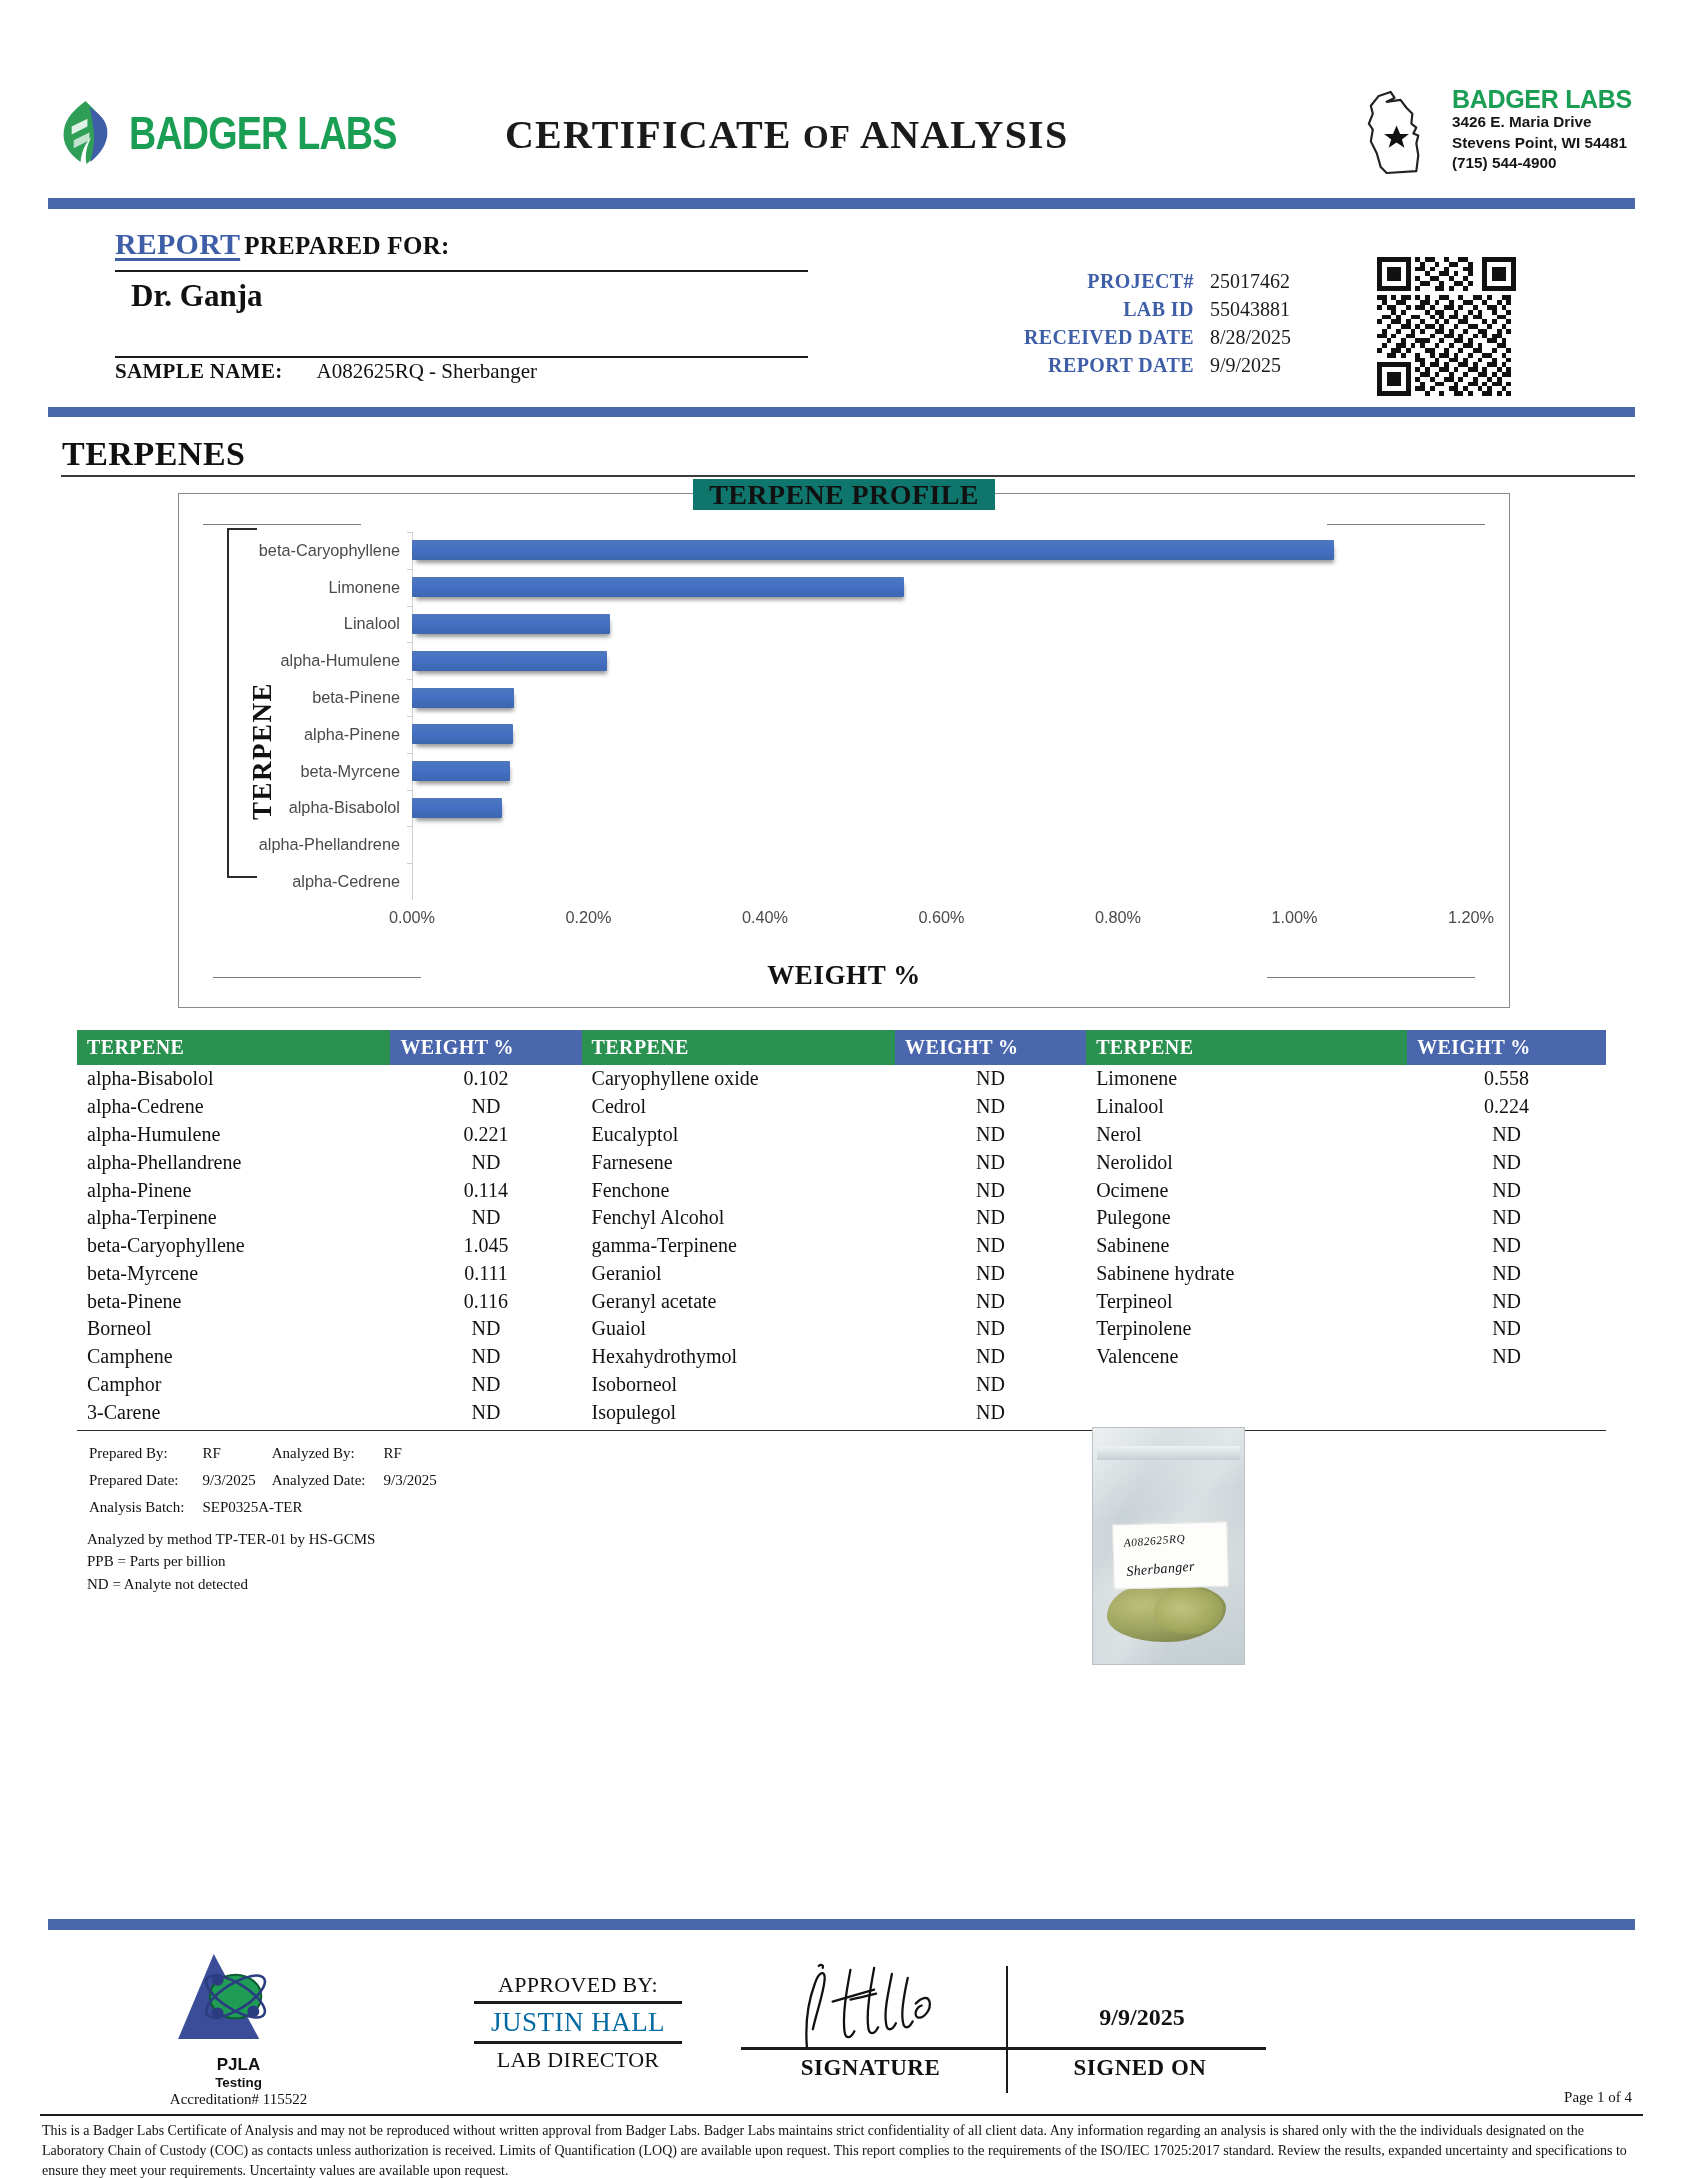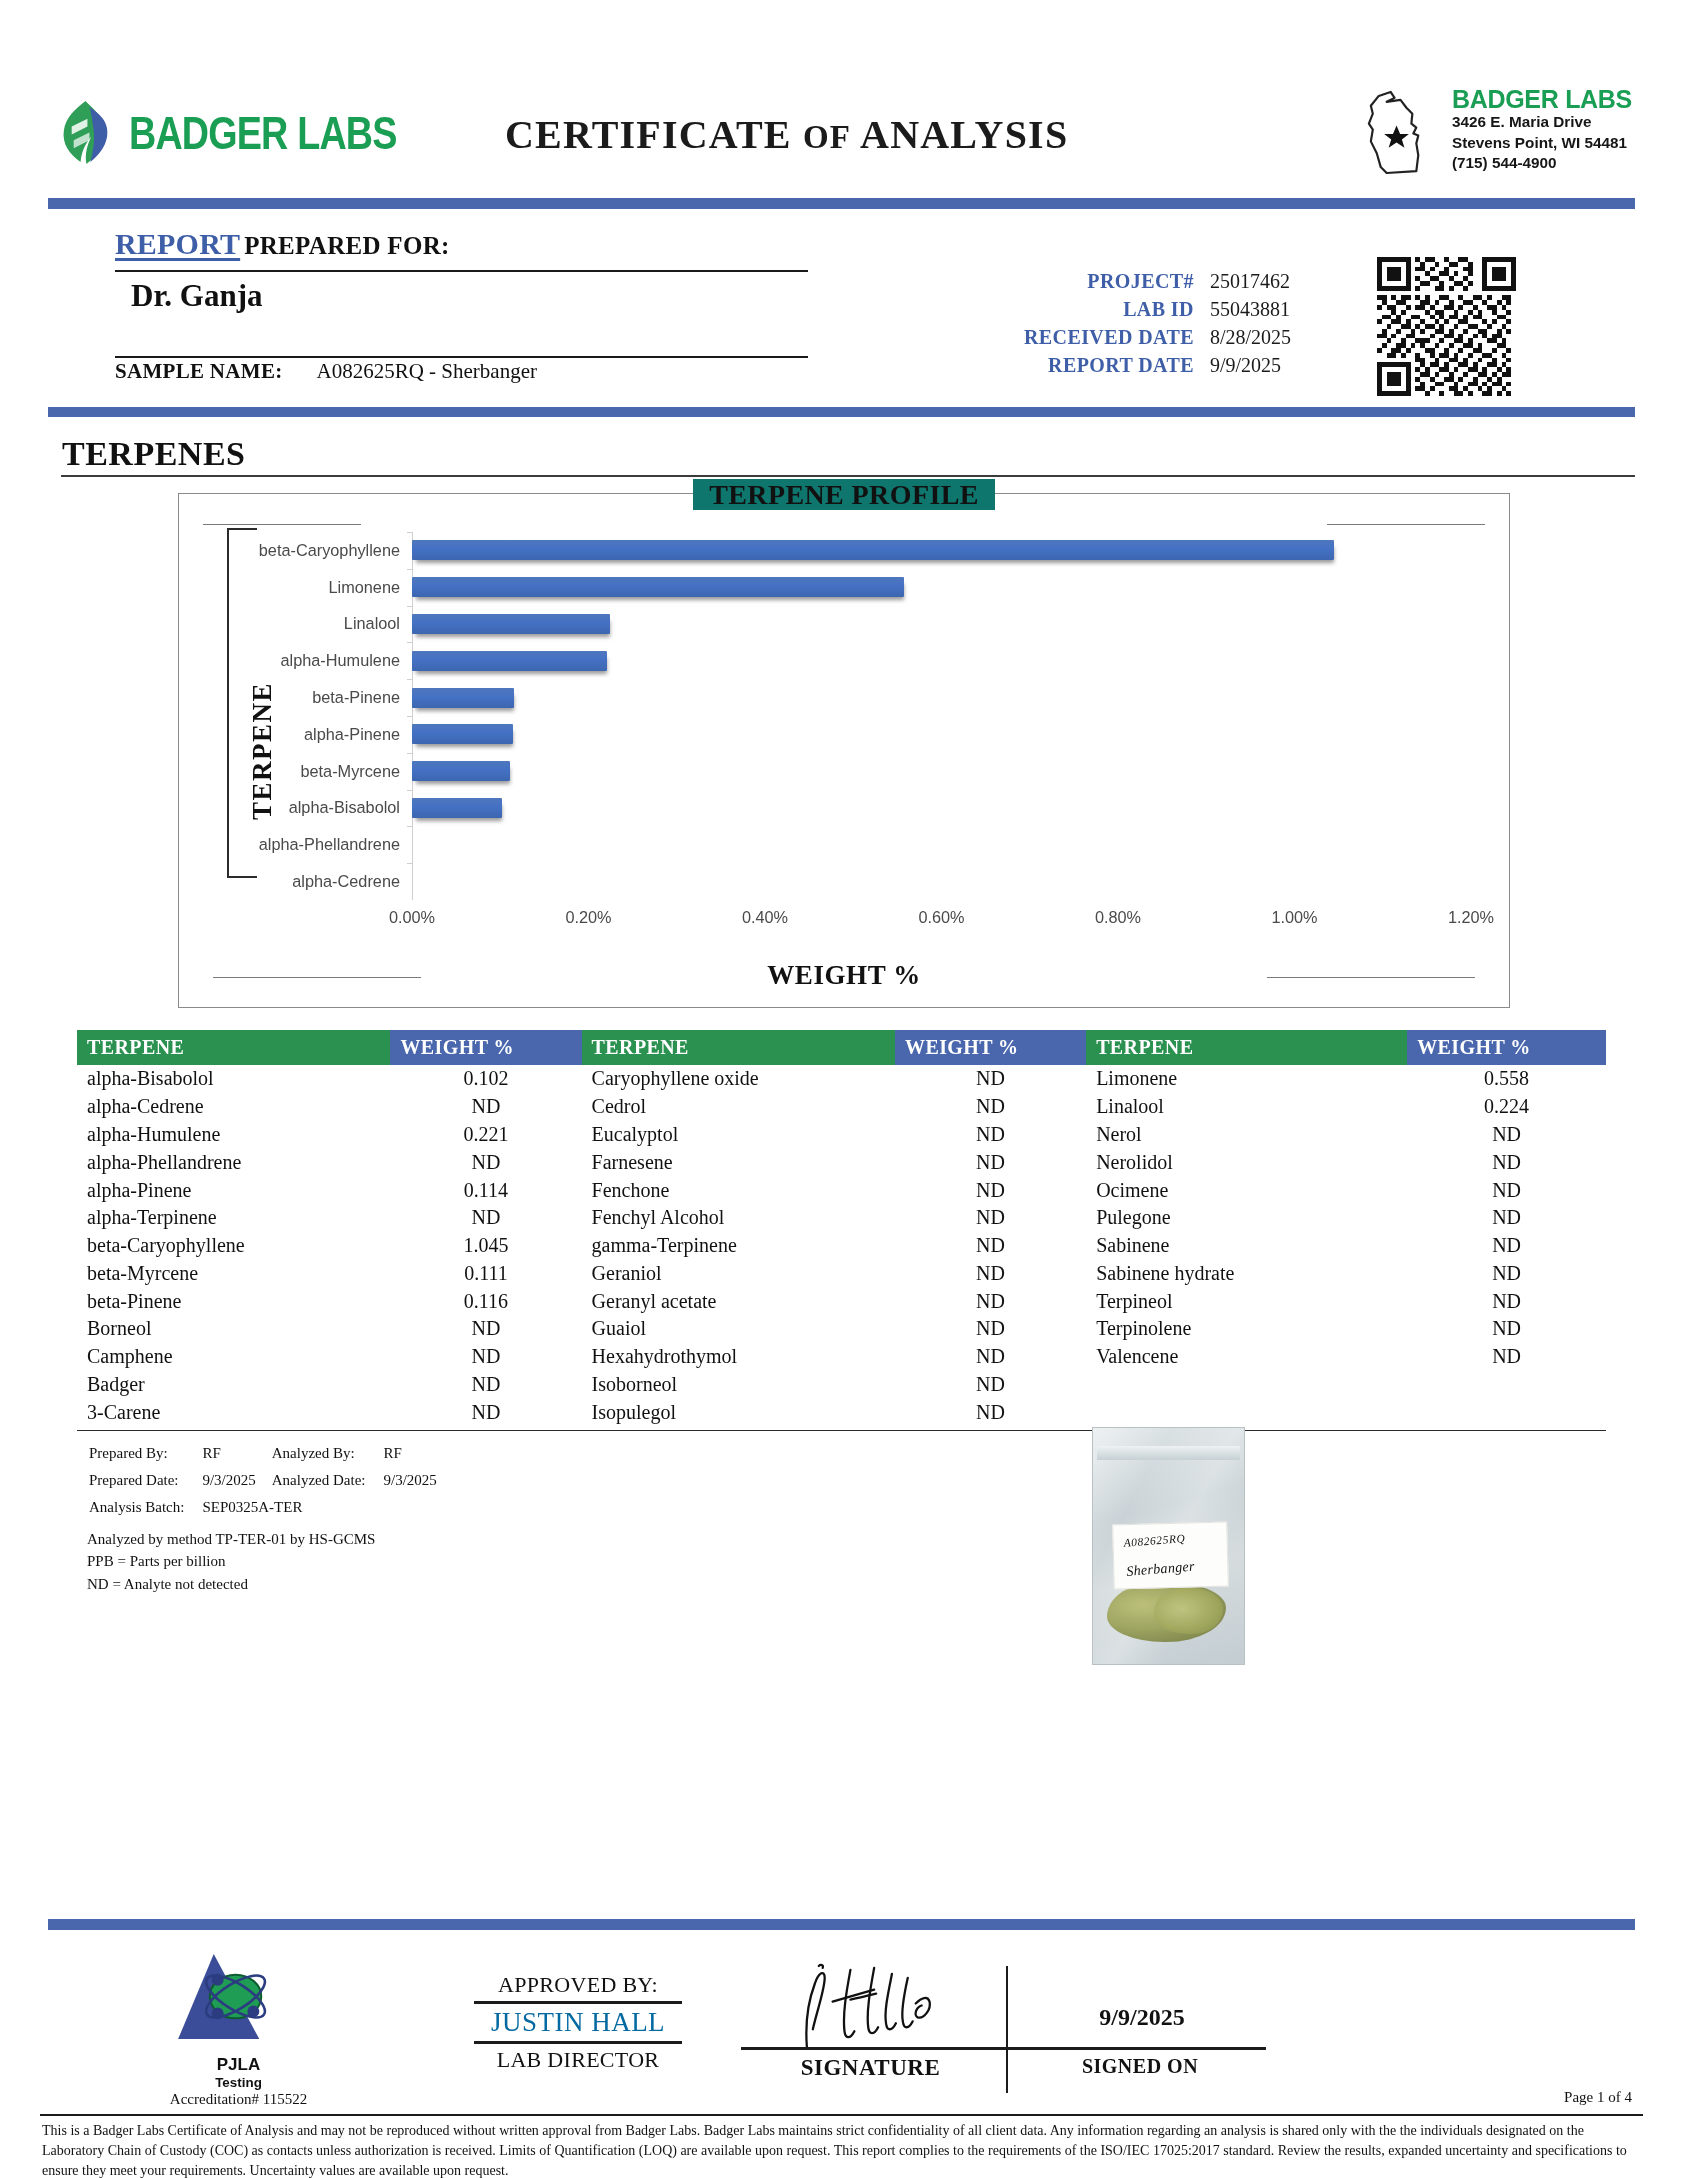--- a/index.html
+++ b/index.html
@@ -155,21 +155,21 @@
   .appr .rule { border-top:3px solid #1b1b1b; margin:3px 0; }
   .appr .name { color:#0369a1; font-size:27px; letter-spacing:0.5px; }
   .appr .role { font-size:22px; letter-spacing:0.3px; }
 
   .sigblock { position:absolute; left:693px; top:18px; width:525px; height:127px; }
   .sigblock .hline { position:absolute; left:0; right:0; top:83px; border-top:3px solid #1b1b1b;}
   .sigblock .vline { position:absolute; left:265px; top:2px; bottom:-2px; border-left:2.5px solid #1b1b1b;}
   .sig-svg { position:absolute; left:48px; top:-4px; }
   .sig-date { position:absolute; left:282px; top:40px; width:238px; text-align:center; font-weight:bold; font-size:24px;}
   .sig-cap1 { position:absolute; left:0; top:91px; width:259px; text-align:center; font-weight:bold; font-size:23px; letter-spacing:0.5px;}
-  .sig-cap2 { position:absolute; left:275px; top:91px; width:248px; text-align:center; font-weight:bold; font-size:20px; letter-spacing:0.5px;}
+  .sig-cap2 { position:absolute; left:275px; top:91px; width:248px; text-align:center; font-weight:bold; font-size:23px; letter-spacing:0.5px;}
 
   .pageno { position:absolute; right:51px; top:2049px; font-size:15px; }
   .foot-rule { position:absolute; left:40px; right:40px; top:2074px; border-top:2.5px solid #1b1b1b; }
   .disclaimer { position:absolute; left:42px; right:42px; top:2081px; font-size:14px; line-height:1.42; text-align:left;}
 </style>
 </head>
 <body>
 
 <div class="page">
 
@@ -667,21 +667,21 @@
           </tr>
           <tr>
             <td>Camphene</td>
             <td class="val">ND</td>
             <td>Hexahydrothymol</td>
             <td class="val">ND</td>
             <td>Valencene</td>
             <td class="val">ND</td>
           </tr>
           <tr>
-            <td>Badger</td>
+            <td>Camphor</td>
             <td class="val">ND</td>
             <td>Isoborneol</td>
             <td class="val">ND</td>
             <td></td>
             <td class="val"></td>
           </tr>
           <tr>
             <td>3-Carene</td>
             <td class="val">ND</td>
             <td>Isopulegol</td>

